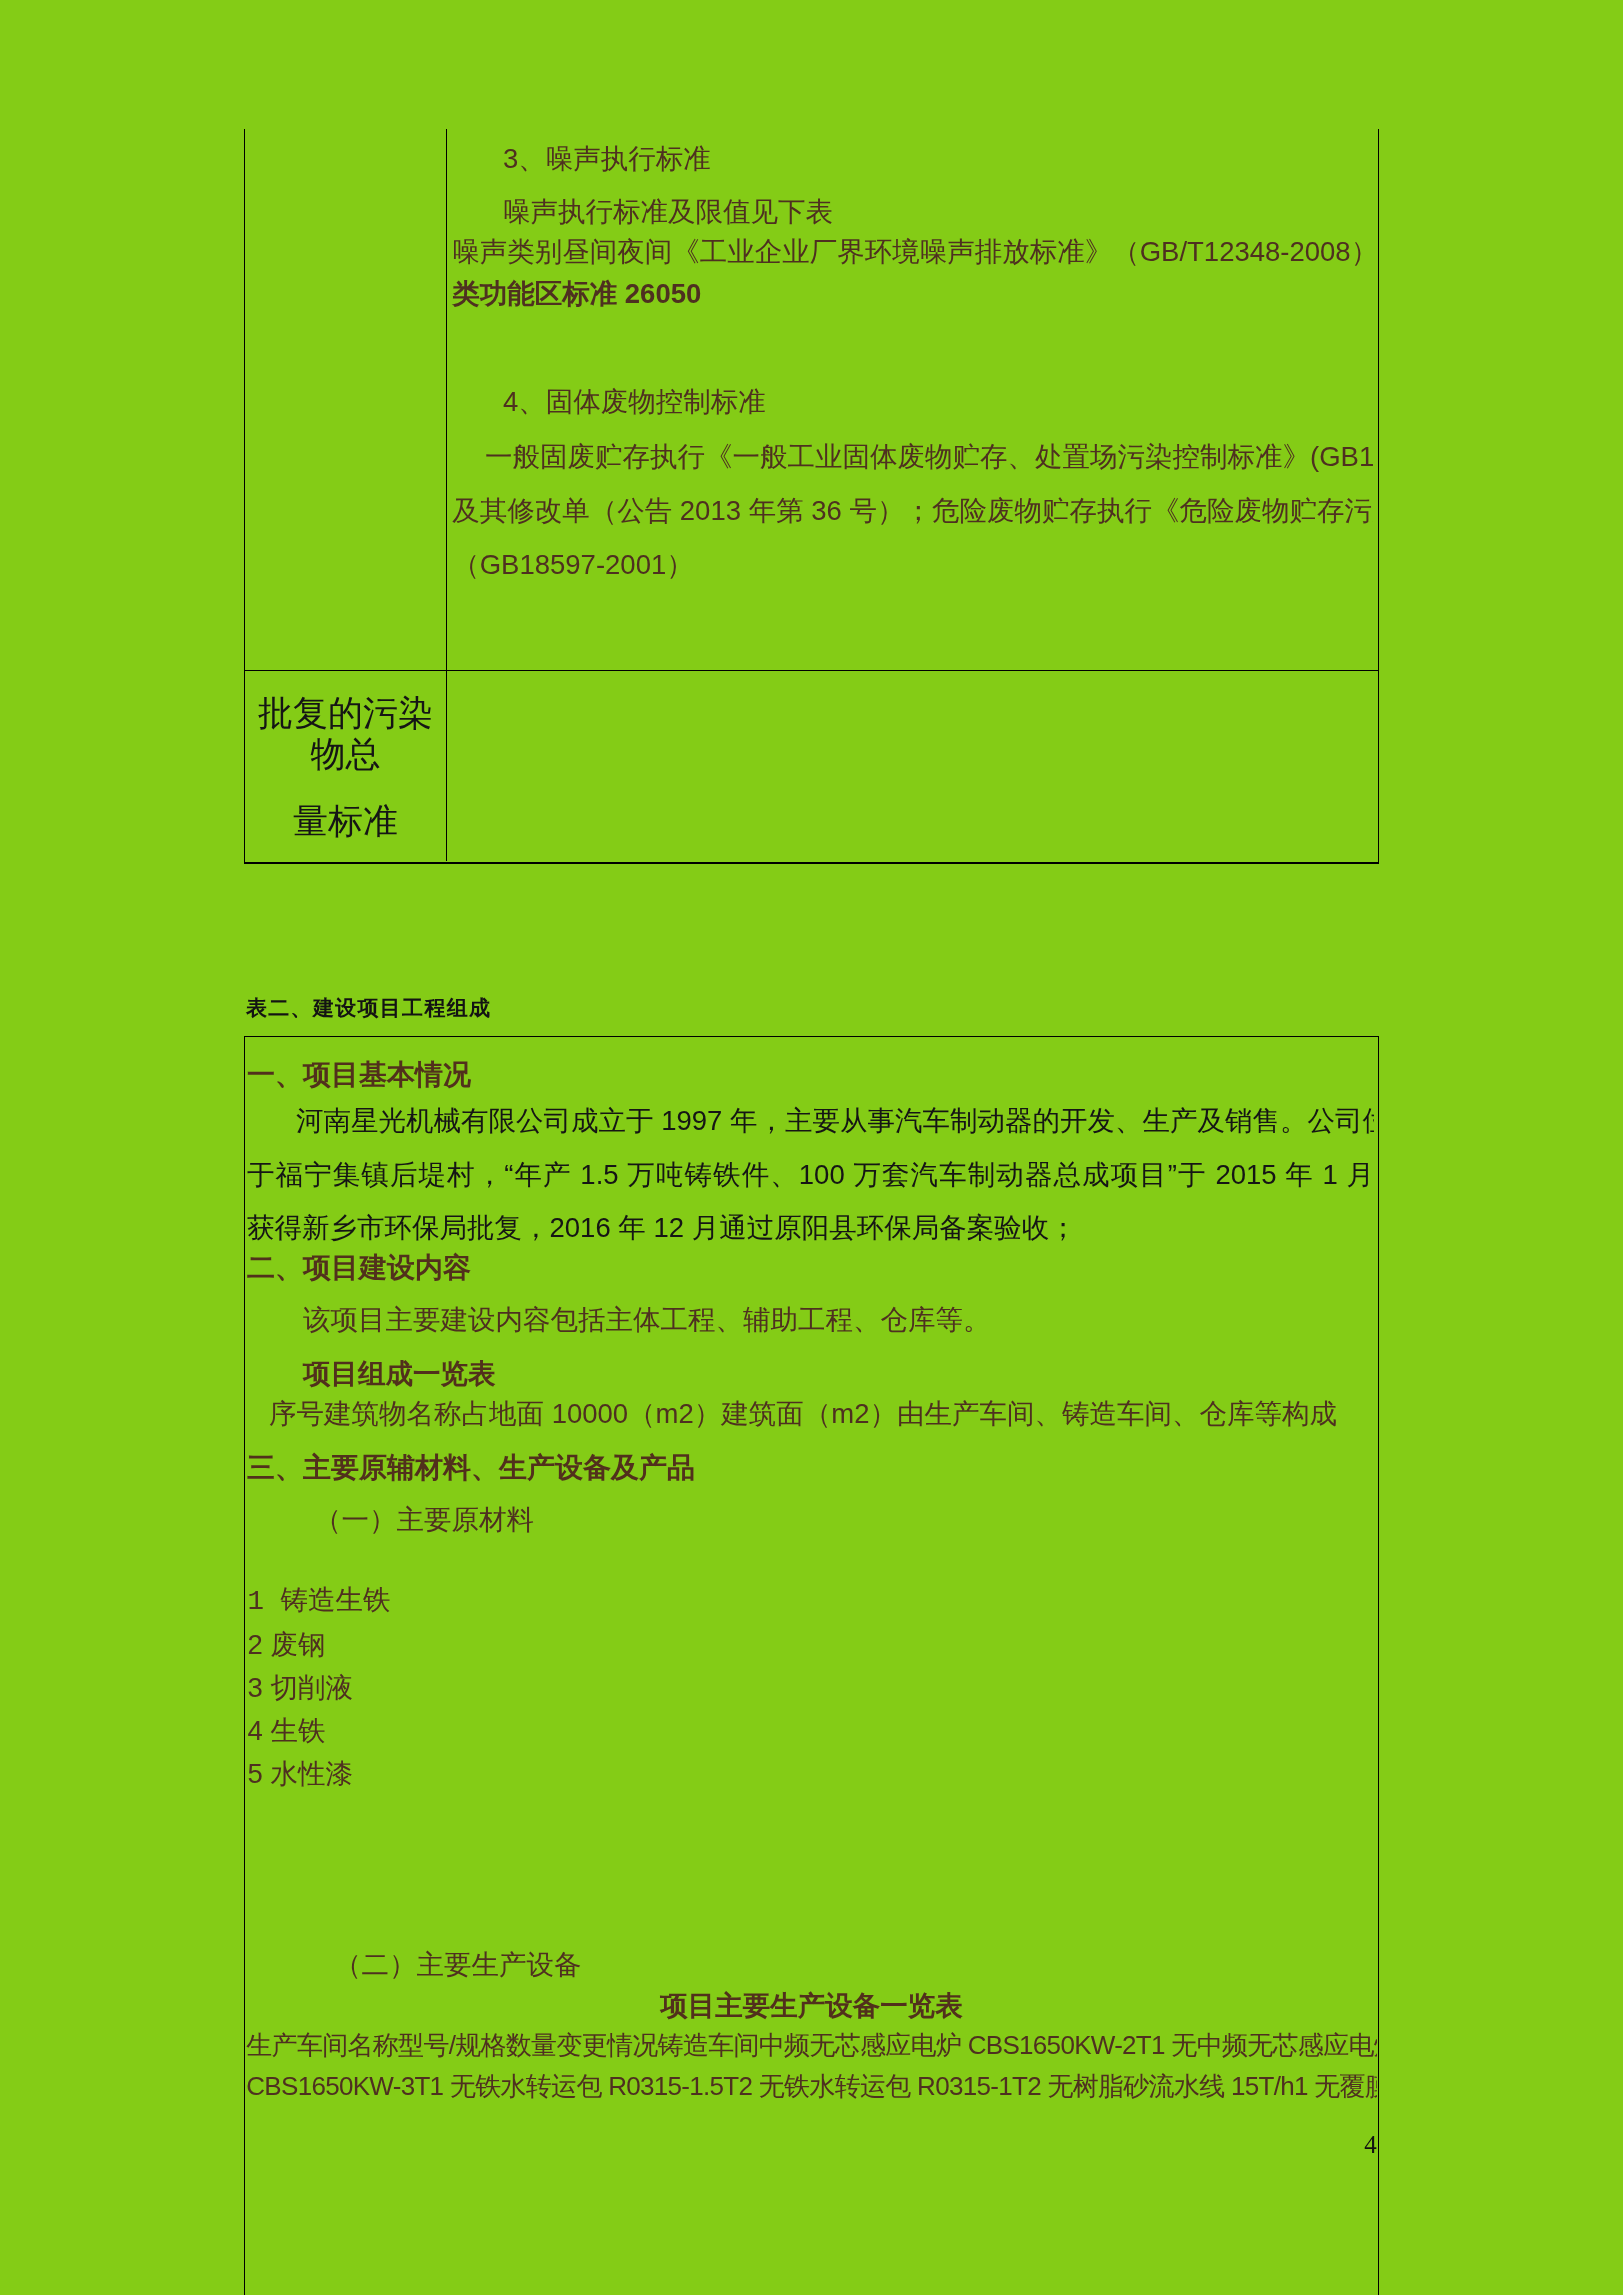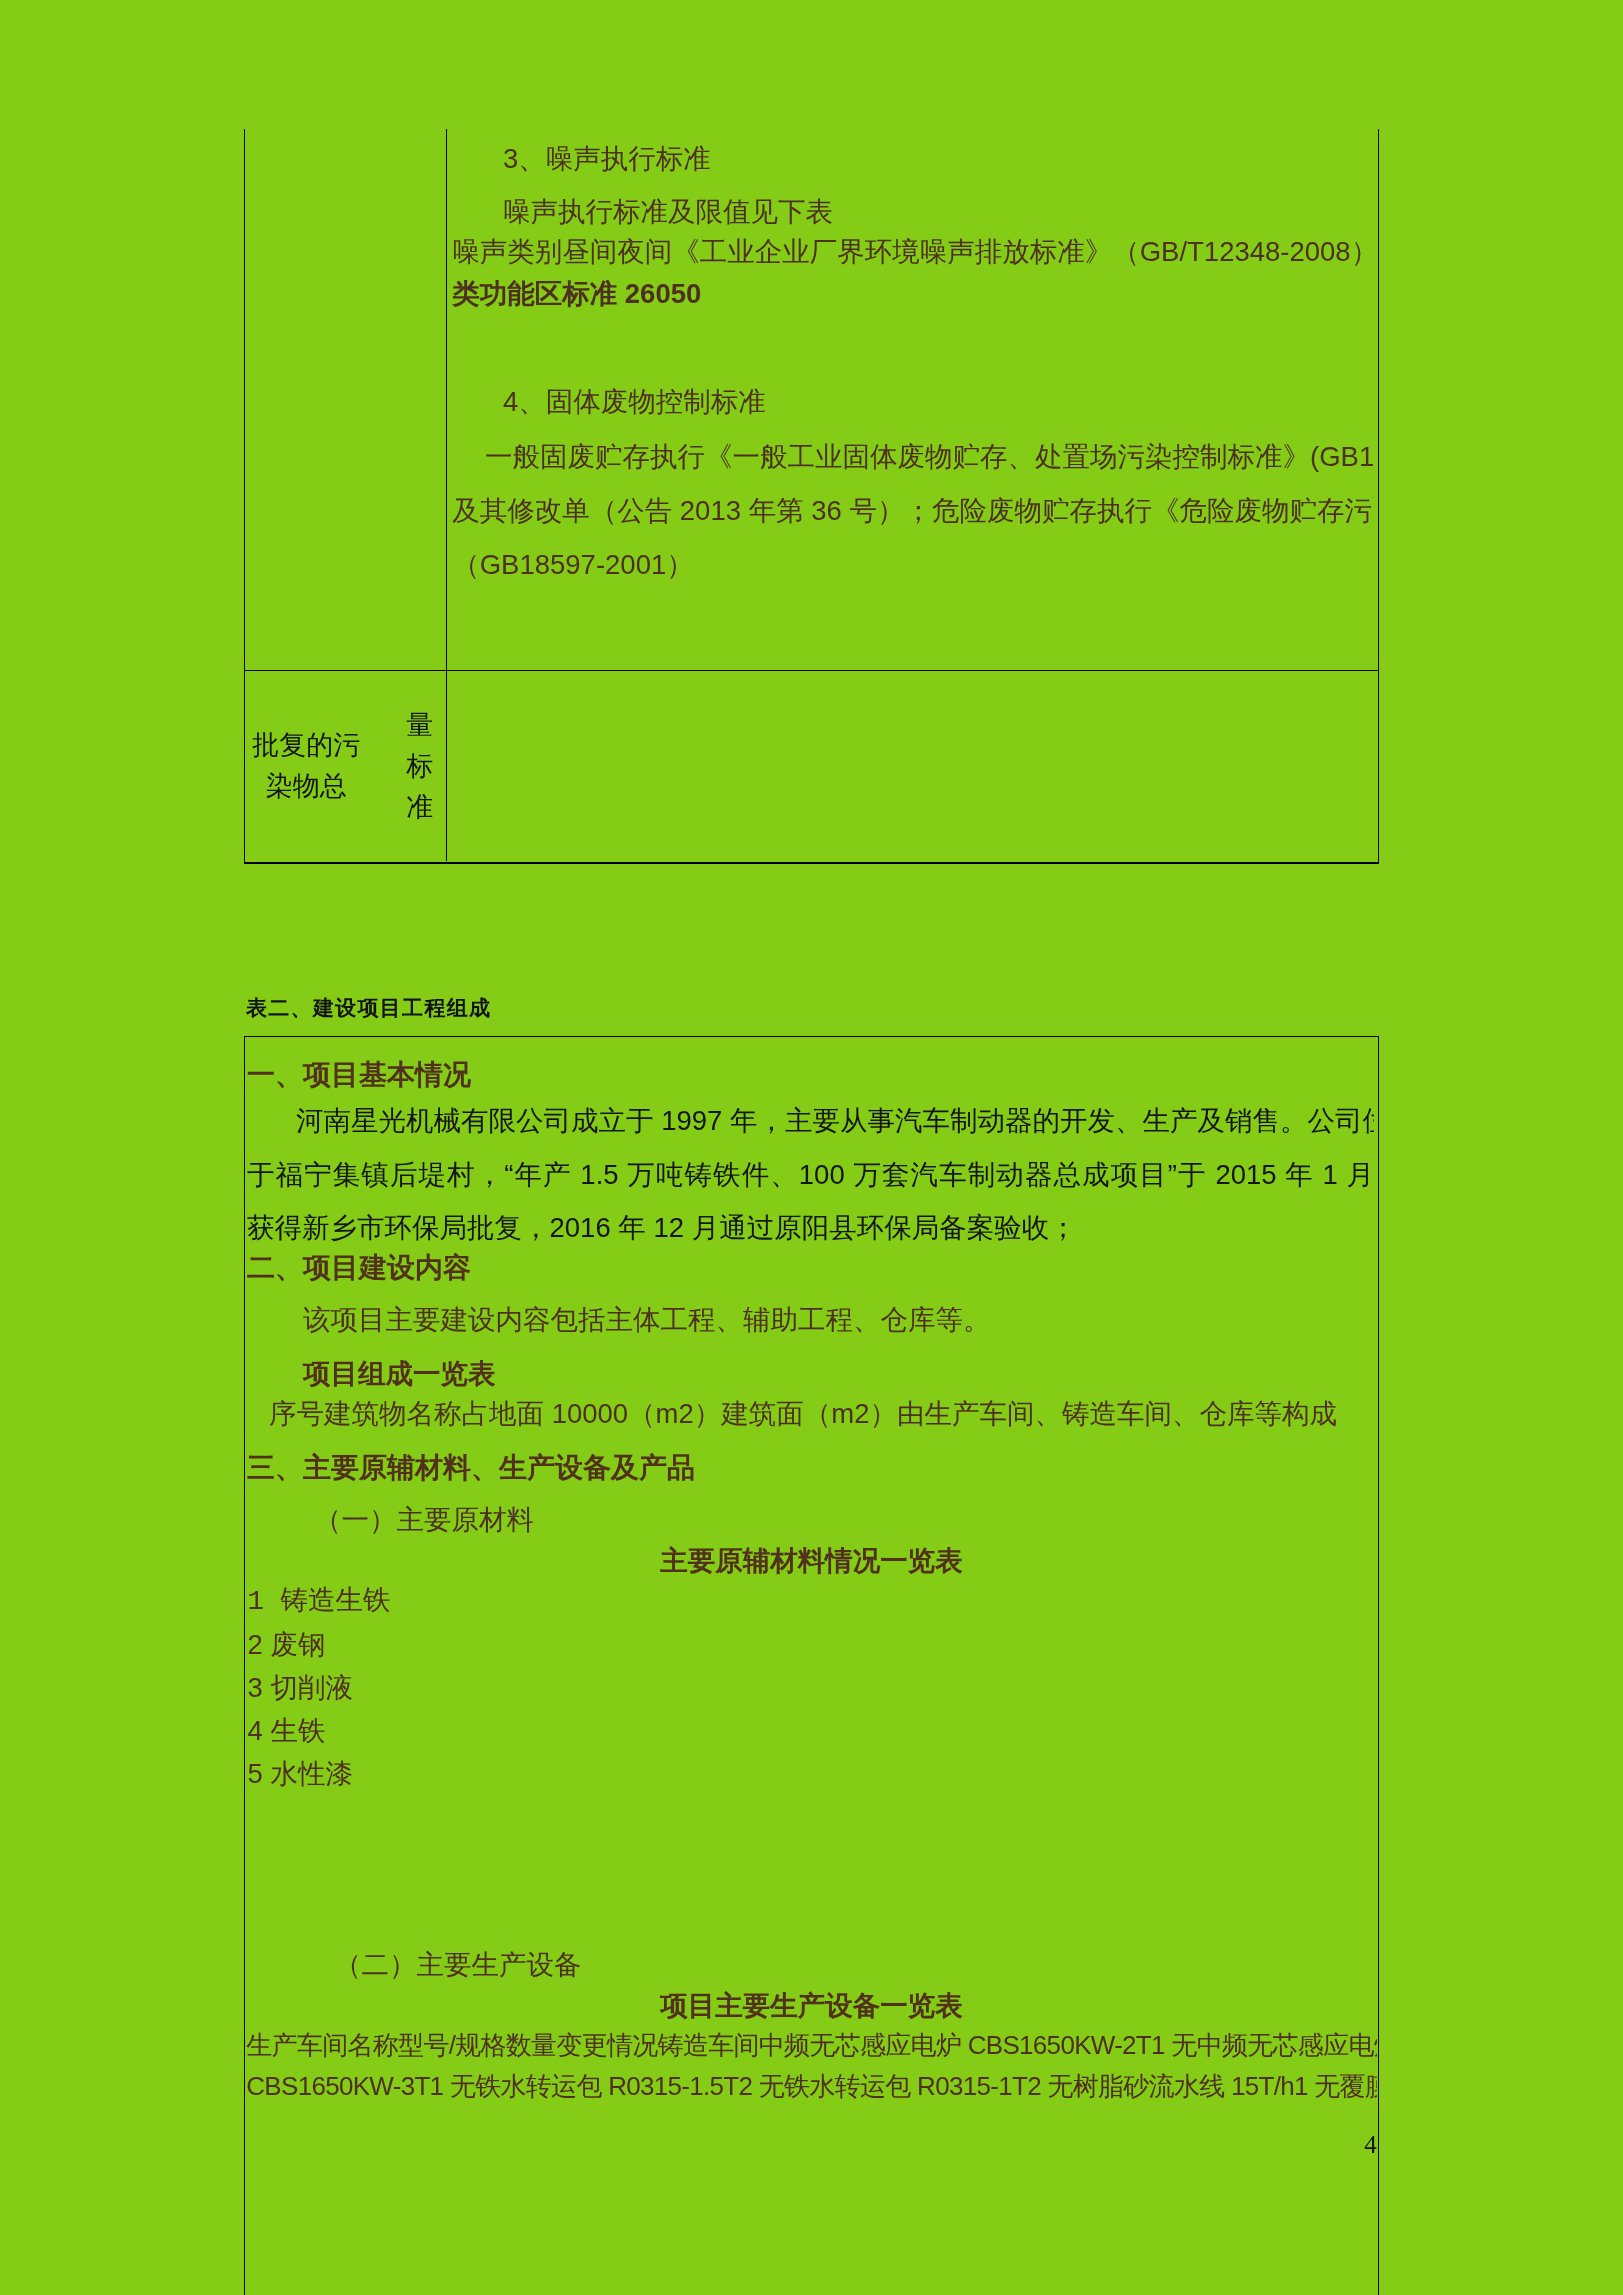--- a/index.html
+++ b/index.html
@@ -68,25 +68,25 @@
   }
   .t1-left{
     width:201px;
     border-right:1.3px solid var(--border);
     box-sizing:content-box;
     flex:0 0 201px;
   }
   .t1-right{position:relative;flex:1 1 auto;}
   .quota-label{
     display:flex;
-    flex-direction:row;
+    flex-direction:column;
     align-items:center;
     justify-content:center;
     text-align:center;
-    font-size:27px;
+    font-size:35px;
     line-height:41px;
     color:var(--black);
     gap:26px;
   }
 
   
   .sec2-title{
     position:absolute;
     left:246px; top:994px;
     font-family:"Liberation Sans", sans-serif;
@@ -158,21 +158,20 @@
       <div class="line fill black" style="top:122px;left:2px;right:3.9px;">于福宁集镇后堤村，“年产 1.5 万吨铸铁件、100 万套汽车制动器总成项目”于 2015 年 1 月</div>
       <div class="line black" style="top:175px;left:2px;">获得新乡市环保局批复，2016 年 12 月通过原阳县环保局备案验收；</div>
 
       <div class="line head-sans" style="top:215px;left:2px;">二、项目建设内容</div>
       <div class="line" style="top:267px;left:58px;">该项目主要建设内容包括主体工程、辅助工程、仓库等。</div>
       <div class="line bold-serif" style="top:321px;left:58px;">项目组成一览表</div>
       <div class="line" style="top:361px;left:24px;">序号建筑物名称占地面 10000（m2）建筑面（m2）由生产车间、铸造车间、仓库等构成</div>
 
       <div class="line head-sans" style="top:415px;left:2px;">三、主要原辅材料、生产设备及产品</div>
       <div class="line" style="top:467px;left:69px;">（一）主要原材料</div>
-      <div class="line bold-serif centered" style="top:508px;">主要原辅材料情况一览表</div>
 
       <div class="line" style="top:549px;left:2.6px;font-family:Liberation Mono, monospace;">1 铸造生铁</div>
       <div class="line" style="top:592px;left:2.6px;">2 废钢</div>
       <div class="line" style="top:635px;left:2.6px;">3 切削液</div>
       <div class="line" style="top:678px;left:2.6px;">4 生铁</div>
       <div class="line" style="top:721px;left:2.6px;">5 水性漆</div>
 
       <div class="line" style="top:912px;left:69px;margin-left:20px;">（二）主要生产设备</div>
       <div class="line bold-serif centered" style="top:953px;">项目主要生产设备一览表</div>
       <div class="line fill eqline" style="top:994px;left:1.3px;right:1.3px;">生产车间名称型号/规格数量变更情况铸造车间中频无芯感应电炉 CBS1650KW-2T1 无中频无芯感应电炉</div>

